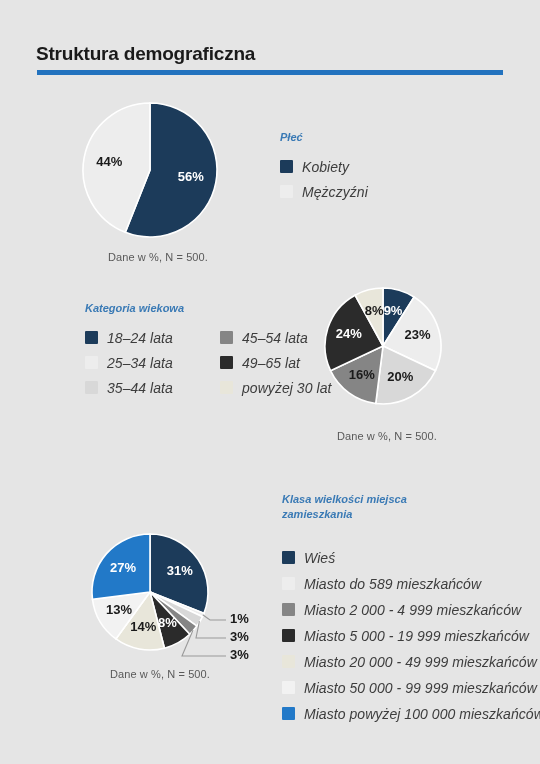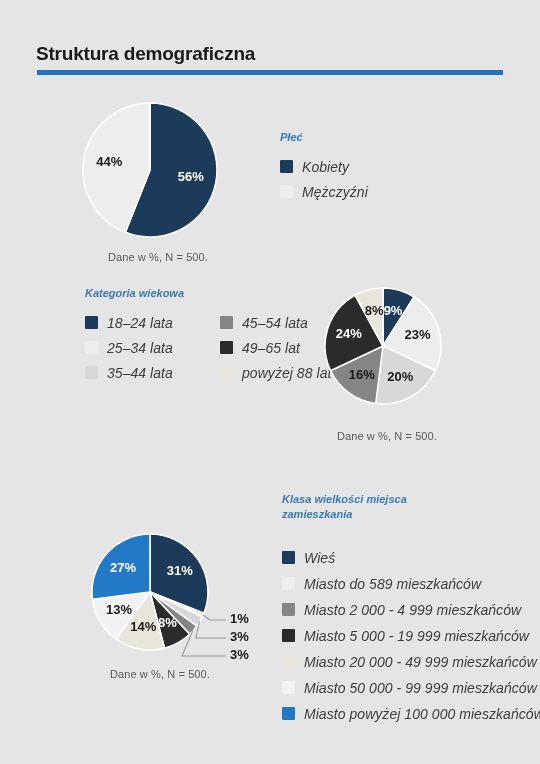--- a/index.html
+++ b/index.html
@@ -120,21 +120,21 @@
     color: #3d3d3d;
     white-space: nowrap;
     letter-spacing: 0.05px;
   }
 
   
   #block-gender      { left: 80px;  top: 100px; }
   #caption-gender    { left: 108px; top: 251px; }
   #legend-gender     { left: 280px; top: 130px; }
 
-  #legend-age        { left: 85px;  top: 286px; }
+  #legend-age        { left: 85px;  top: 301px; }
   #block-age         { left: 322px; top: 285px; }
   #caption-age       { left: 337px; top: 430px; }
 
   #block-city        { left: 88px;  top: 510px; }
   #caption-city      { left: 110px; top: 668px; }
   #legend-city       { left: 282px; top: 492px; }
   #legend-city .legend-items { gap: 10px; }
   #legend-city .legend-title { margin-bottom: 28px; }
 </style>
 </head>
@@ -187,21 +187,21 @@
         <div class="legend-item">
           <span class="legend-swatch" style="background: rgb(133, 133, 133);"></span>
           <span class="legend-label">45–54 lata</span>
         </div>
         <div class="legend-item">
           <span class="legend-swatch" style="background: rgb(43, 43, 43);"></span>
           <span class="legend-label">49–65 lat</span>
         </div>
         <div class="legend-item">
           <span class="legend-swatch" style="background: rgb(232, 230, 218);"></span>
-          <span class="legend-label">powyżej 88 lat</span>
+          <span class="legend-label">powyżej 30 lat</span>
         </div>
       </div>
   </div>
 
   <div class="chart-block" id="block-age">
     <svg class="pie-svg" id="svg-age" width="124" height="124" viewBox="0 0 124 124">
         <path d="M 61 61 L 61 3 A 58 58 0 0 1 92.0779541087818 12.028980320883129 Z" fill="#1c3b5a" stroke="#ffffff" stroke-width="1.6"></path>
         <text x="71.03252017317068" y="26.467839063057127" class="pie-label on-dark">9%</text>
         <path d="M 61 61 L 92.0779541087818 12.028980320883129 A 58 58 0 0 1 113.47996904302914 85.6951989107742 Z" fill="#ededed" stroke="#ffffff" stroke-width="1.6"></path>
         <text x="95.53216093694287" y="50.96747982682931" class="pie-label on-light">23%</text>

